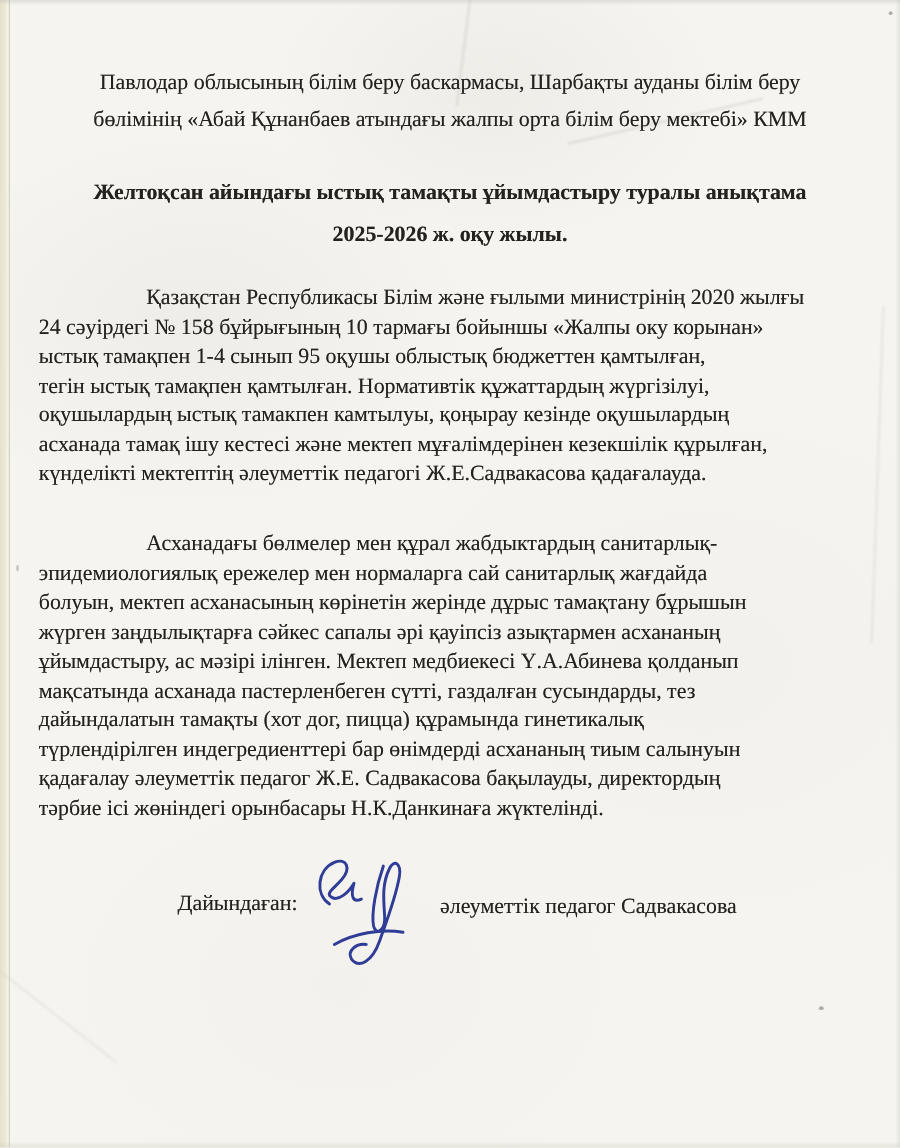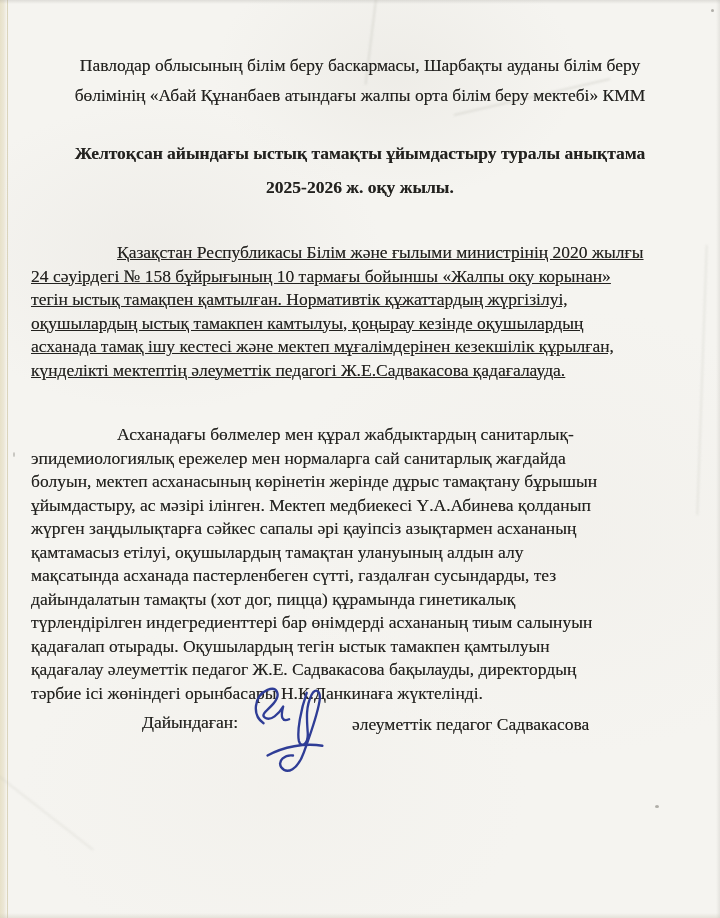--- a/index.html
+++ b/index.html
@@ -45,21 +45,21 @@
     text-align:center;font-size:17.5px;line-height:30px;}
 
   .title-block{position:absolute;top:141px;left:35px;width:650px;
     text-align:center;font-weight:bold;font-size:17.5px;}
   .title-line1{line-height:24px;}
   .title-line2{margin-top:10px;line-height:24px;}
 
   .para{position:absolute;left:31px;width:656px;
     font-size:17.5px;line-height:23.5px;text-align:left;}
   .para .line.first{text-indent:86px;}
-  #para1{top:241px;text-decoration:underline;}
+  #para1{top:226px;}
   #para2{top:423px;}
 
   .sig-label{position:absolute;left:142px;top:712px;font-size:17.5px;}
   .sig-title{position:absolute;left:352px;top:714px;font-size:17.5px;}
   .sig-svg{position:absolute;left:244px;top:684px;width:96px;height:98px;}
   .sig-svg path{fill:none;stroke:#2f3d96;stroke-width:2.4;stroke-linecap:round;stroke-linejoin:round;}
 </style>
 </head>
 <body>
 
@@ -84,37 +84,36 @@
     </div>
 
   <div class="title-block">
     <div class="title-line1">Желтоқсан айындағы ыстық тамақты ұйымдастыру туралы анықтама</div>
     <div class="title-line2">2025-2026 ж. оқу жылы.</div>
   </div>
 
   <div class="para" id="para1">
       <div class="line first">Қазақстан Республикасы Білім және ғылыми министрінің 2020 жылғы</div>
       <div class="line">24 сәуірдегі № 158 бұйрығының 10 тармағы бойыншы «Жалпы оку корынан»</div>
+      <div class="line">ыстық тамақпен 1-4 сынып 95 оқушы облыстық бюджеттен қамтылған,</div>
       <div class="line">тегін ыстық тамақпен қамтылған. Нормативтік құжаттардың жүргізілуі,</div>
       <div class="line">оқушылардың ыстық тамакпен камтылуы, қоңырау кезінде оқушылардың</div>
       <div class="line">асханада тамақ ішу кестесі және мектеп мұғалімдерінен кезекшілік құрылған,</div>
       <div class="line last">күнделікті мектептің әлеуметтік педагогі Ж.Е.Садвакасова қадағалауда.</div>
     </div>
 
   <div class="para" id="para2">
       <div class="line first">Асханадағы бөлмелер мен құрал жабдыктардың санитарлық-</div>
       <div class="line">эпидемиологиялық ережелер мен нормаларга сай санитарлық жағдайда</div>
       <div class="line">болуын, мектеп асханасының көрінетін жерінде дұрыс тамақтану бұрышын</div>
+      <div class="line">жүрген заңдылықтарға сәйкес сапалы әрі қауіпсіз азықтармен асхананың</div>
       <div class="line">ұйымдастыру, ас мәзірі ілінген. Мектеп медбиекесі Ү.А.Абинева қолданып</div>
-      <div class="line">жүрген заңдылықтарға сәйкес сапалы әрі қауіпсіз азықтармен асхананың</div>
-      <div class="line">қамтамасыз етілуі, оқушылардың тамақтан улануының алдын алу</div>
       <div class="line">мақсатында асханада пастерленбеген сүтті, газдалған сусындарды, тез</div>
       <div class="line">дайындалатын тамақты (хот дог, пицца) құрамында гинетикалық</div>
       <div class="line">түрлендірілген индегредиенттері бар өнімдерді асхананың тиым салынуын</div>
-      <div class="line">қадағалап отырады. Оқушылардың тегін ыстык тамакпен қамтылуын</div>
       <div class="line">қадағалау әлеуметтік педагог Ж.Е. Садвакасова бақылауды, директордың</div>
       <div class="line last">тәрбие ісі жөніндегі орынбасары Н.К.Данкинаға жүктелінді.</div>
     </div>
 
   <div class="sig-label">Дайындаған:</div>
 
   <svg class="sig-svg" viewBox="0 0 90 100">
     <path d="M16,40 C4,32 6,12 20,6 C30,2 34,11 26,20 C20,27 13,31 17,34 C23,39 32,30 36,23 C33,34 35,39 42,36"></path>
     <path d="M60,9 C54,26 50,48 52,58 C54,66 62,62 61,49 C60,35 59,23 65,11 C69,3 75,7 73,18 C70,35 63,53 57,70 C51,87 40,93 34,85 C30,78 38,72 46,73"></path>
     <path d="M20,73 C36,64 58,60 76,63"></path>

